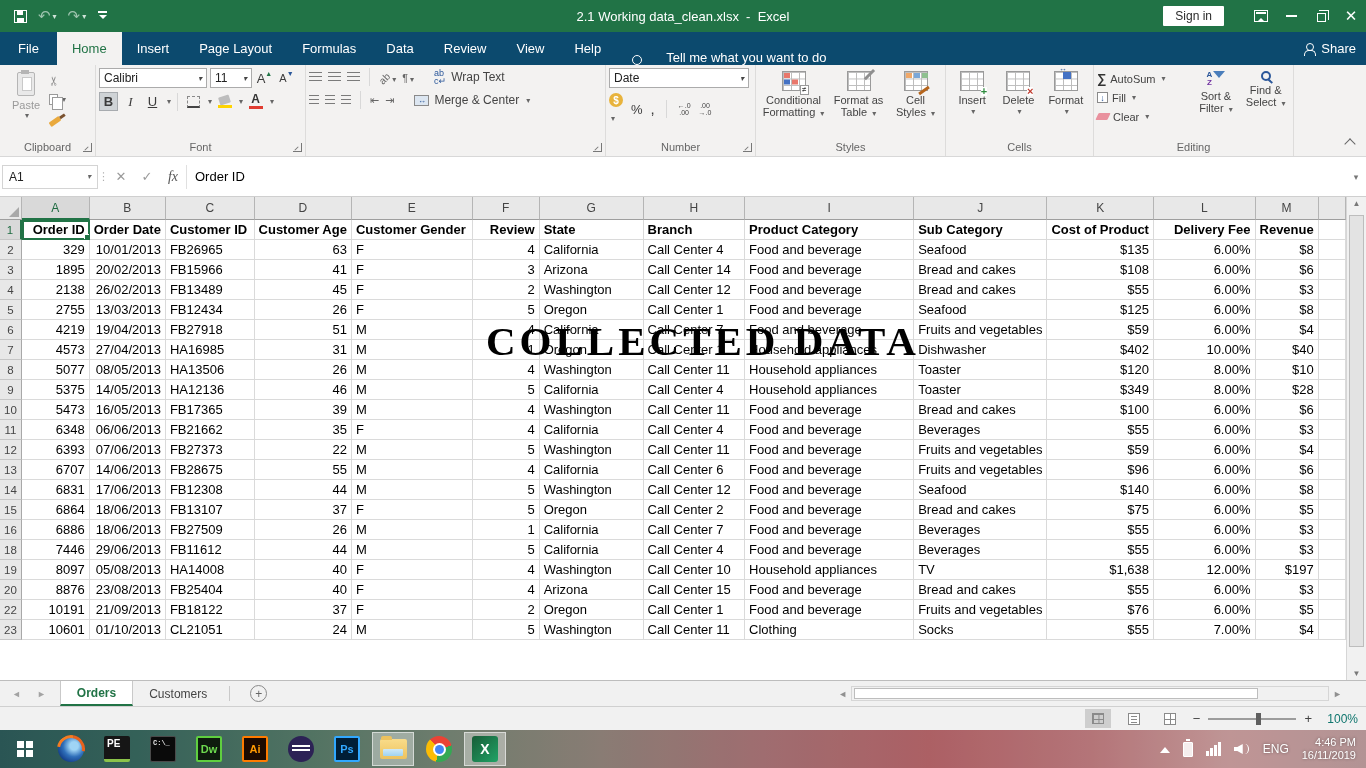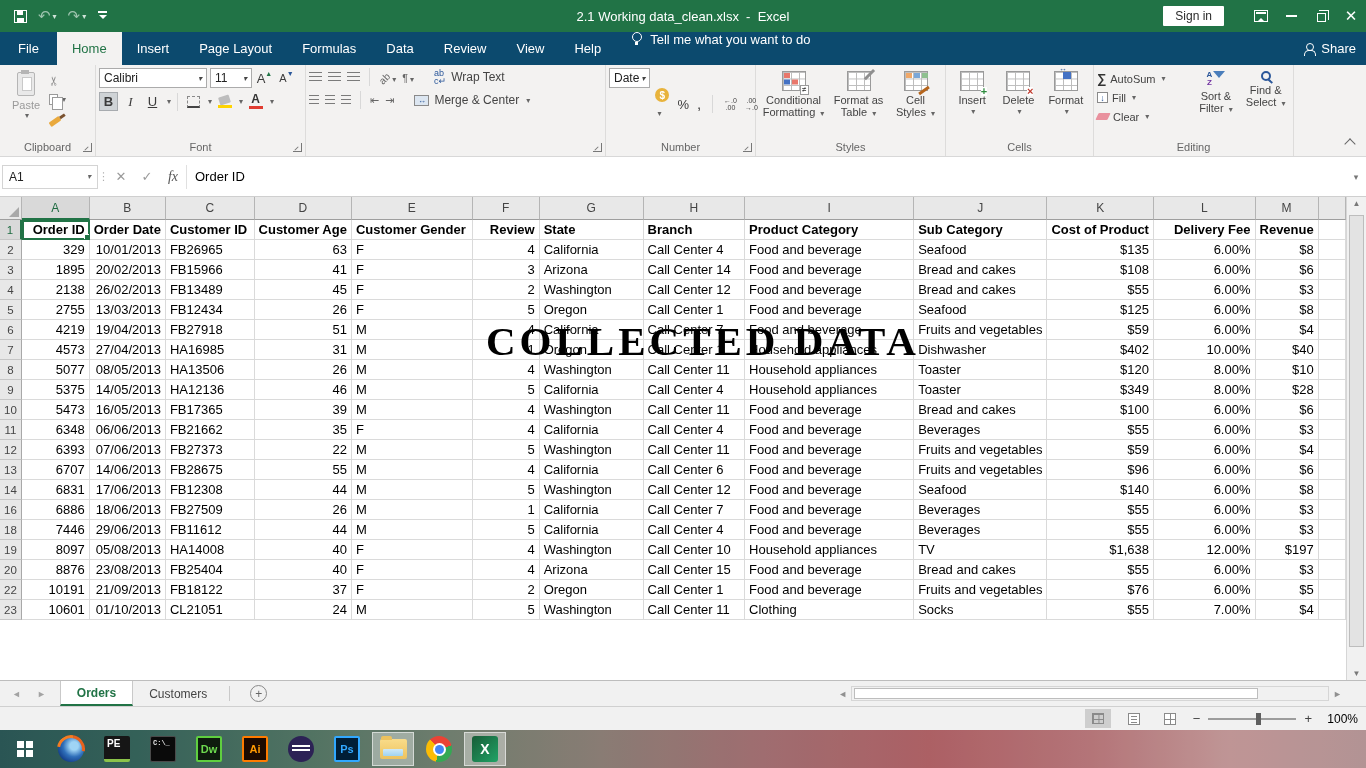--- a/index.html
+++ b/index.html
@@ -27,21 +27,21 @@
   .ribopt:after{content:"";position:absolute;left:3px;top:4px;border:3px solid transparent;border-bottom-color:#fff}
   .minic{width:11px;height:1.5px;background:#fff}
   .restic{width:9px;height:9px;border:1.5px solid #fff;position:relative;margin-top:2px}
   .restic:before{content:"";position:absolute;left:1px;top:-4px;width:9px;height:9px;border:1.5px solid #fff;border-bottom:none;border-left:none}
   .closeic{font-size:15px}
   
   .tabrow{position:absolute;left:0;top:32px;width:1366px;height:33px;background:#0c4a6e;display:flex;align-items:stretch}
   .ftab{padding:0 15px;line-height:33px;font-size:13px;color:#fff}
   .ftab.file{padding:0 18px}
   .ftab.active{background:#f3f2f1;color:#217346}
-  .tellme{display:flex;align-items:flex-start;gap:8px;color:#fff;font-size:13px;margin-left:16px}
+  .tellme{display:flex;align-items:flex-end;gap:24px;color:#fff;font-size:13px;margin-left:16px}
   .bulb{width:10px;height:10px;border:1.5px solid #fff;border-radius:50%;position:relative}
   .bulb:after{content:"";position:absolute;left:2px;bottom:-4px;width:3px;height:3px;background:#fff}
   .share{position:absolute;right:10px;top:0;height:33px;display:flex;align-items:center;gap:6px;color:#fff;font-size:13px}
   .person{width:12px;height:12px;position:relative}
   .person:before{content:"";position:absolute;left:3px;top:0;width:6px;height:6px;border:1.2px solid #fff;border-radius:50%}
   .person:after{content:"";position:absolute;left:1px;bottom:-1px;width:10px;height:5px;border:1.2px solid #fff;border-bottom:none;border-radius:5px 5px 0 0}
   
   .ribbon{position:absolute;left:0;top:65px;width:1366px;height:92px;background:#f3f2f1;border-bottom:1px solid #d8d8d8;display:flex;color:#444}
   .rgroup{position:relative;border-right:1px solid #dddcdb;display:flex;flex-direction:column;padding:3px 3px 0}
   .gname{height:16px;line-height:15px;text-align:center;font-size:11px;color:#666}
@@ -89,21 +89,21 @@
   .arow{display:flex;align-items:center;gap:6px}
   .bars{width:13px;height:10px;background:repeating-linear-gradient(#7b7b7b 0 1.5px,transparent 1.5px 4px)}
   .bars.sh{width:10px}
   .diag{font-size:10px;color:#666;transform:rotate(-45deg);display:inline-block}
   .pil{font-size:11px;color:#666}
   .alright{margin-left:14px;display:flex;align-items:center;gap:5px;font-size:12px;color:#444}
   .wrapic{font-size:9px;color:#2b579a;line-height:8px}
   .mergeic{width:15px;height:11px;border:1px solid #8a8a8a;display:flex;align-items:center;justify-content:center;font-size:8px;color:#2b579a;background:#dce6f1}
   
   .g-number{width:150px}
-  .g-number .gbody{flex-direction:row;gap:5px}
+  .g-number .gbody{flex-direction:column;gap:5px}
   .ncombo{width:140px}
   .coin{width:14px;height:14px;border-radius:50%;background:#e8b33c;color:#fff;font-size:10px;font-weight:bold;display:flex;align-items:center;justify-content:center}
   .pct{font-size:13px;color:#3b3b3b}
   .comma{font-size:15px;color:#3b3b3b;line-height:8px}
   .decb{font-size:7px;color:#444;line-height:7px;text-align:center}
   
   .g-styles{width:190px}.g-cells{width:148px}
   .g-styles .gbody,.g-cells .gbody{justify-content:space-around}
   .gicon{width:24px;height:20px;border:1px solid #9a9a9a;background:
       linear-gradient(#bdbdbd 1px,transparent 1px) 0 0/100% 6.5px,
@@ -179,21 +179,21 @@
   .viewbtn.pressed{background:#cecece}
   .vgrid{width:12px;height:11px;background:linear-gradient(#8a8a8a 1px,transparent 1px) 0 0/100% 5px,linear-gradient(90deg,#8a8a8a 1px,transparent 1px) 0 0/5.5px 100%;border:1px solid #8a8a8a}
   .vpage{width:12px;height:12px;border:1px solid #8a8a8a;background:#fff;position:relative}
   .vpage:before{content:"";position:absolute;left:2px;top:2px;right:2px;height:1px;background:#8a8a8a;box-shadow:0 3px #8a8a8a,0 6px #8a8a8a}
   .vbreak{width:12px;height:12px;border:1px solid #8a8a8a;background:#fff;position:relative}
   .vbreak:before{content:"";position:absolute;left:5px;top:0;width:1px;height:100%;background:#8a8a8a}
   .vbreak:after{content:"";position:absolute;left:0;top:5px;width:100%;height:1px;background:#8a8a8a}
   .zoomctl{display:flex;align-items:center;gap:8px;color:#444;font-size:13px}
   .ztrack{width:88px;height:2px;background:#9c9c9c;position:relative}
   .zthumb{position:absolute;left:48px;top:-5px;width:5px;height:12px;background:#5f5f5f}
-  .zpct{font-size:12px;color:#000000;width:38px;text-align:right}
+  .zpct{font-size:12px;color:#0f766e;width:38px;text-align:right}
   
   .taskbar{position:absolute;left:0;top:730px;width:1366px;height:38px;display:flex;align-items:center;
     background:linear-gradient(90deg,#2e5e5c 0%,#3a6b60 10%,#597f6b 22%,#7d8b79 33%,#9a8a80 44%,#b27a7c 55%,#c26a6e 68%,#cb8285 80%,#d8a7a6 90%,#c9a4a4 100%)}
   .taskbar:before{content:"";position:absolute;inset:0;background:rgba(20,25,30,0.12)}
   .tapp{position:relative;width:42px;height:34px;margin-left:4px;display:flex;align-items:center;justify-content:center;flex:0 0 auto}
   .tapp.open{background:rgba(255,255,255,0.38);border:1px solid rgba(255,255,255,0.55)}
   .win-logo{width:16px;height:16px;background:linear-gradient(#fff,#fff) 0 0/7px 7px no-repeat,linear-gradient(#fff,#fff) 9px 0/7px 7px no-repeat,linear-gradient(#fff,#fff) 0 9px/7px 7px no-repeat,linear-gradient(#fff,#fff) 9px 9px/7px 7px no-repeat}
   .ic{position:relative;display:flex;align-items:center;justify-content:center}
   .sq{width:26px;height:26px;font-weight:bold;border-radius:2px}
   .pe{background:#161616;color:#fff;font-size:10px;align-items:flex-start;justify-content:flex-start;padding:2px 0 0 3px;border-bottom:3px solid #8bc34a}
@@ -755,20 +755,37 @@
           <td class="l">Washington</td>
           <td class="l">Call Center 12</td>
           <td class="l">Food and beverage</td>
           <td class="l">Seafood</td>
           <td class="r">$140</td>
           <td class="r">6.00%</td>
           <td class="r">$8</td>
           <td class="l"></td>
         </tr>
         <tr class="drow">
+          <th class="">15</th>
+          <td class="r">6864</td>
+          <td class="r">18/06/2013</td>
+          <td class="l">FB13107</td>
+          <td class="r">37</td>
+          <td class="l">F</td>
+          <td class="r">5</td>
+          <td class="l">Oregon</td>
+          <td class="l">Call Center 2</td>
+          <td class="l">Food and beverage</td>
+          <td class="l">Bread and cakes</td>
+          <td class="r">$75</td>
+          <td class="r">6.00%</td>
+          <td class="r">$5</td>
+          <td class="l"></td>
+        </tr>
+        <tr class="drow">
           <th class="">16</th>
           <td class="r">6886</td>
           <td class="r">18/06/2013</td>
           <td class="l">FB27509</td>
           <td class="r">26</td>
           <td class="l">M</td>
           <td class="r">1</td>
           <td class="l">California</td>
           <td class="l">Call Center 7</td>
           <td class="l">Food and beverage</td>
@@ -950,13 +967,29 @@
       <div class="tapp">
         <span class="ic chrome">
           <i></i>
         </span>
       </div>
       <div class="tapp open">
         <span class="ic xl">X</span>
       </div>
     </div>
   <span class="tspacer"></span>
+  <div class="tray">
+    <span class="trayup"></span>
+    <span class="bat"></span>
+    <span class="sig">
+        <i class="s1"></i>
+        <i class="s2"></i>
+        <i class="s3"></i>
+        <i class="s4"></i>
+      </span>
+    <span class="spk"></span>
+    <span class="lang">ENG</span>
+    <span class="clock">
+      <span>4:46 PM</span><br>
+      <span>16/11/2019</span>
+    </span>
+  </div>
 </div>
 
 </body></html>

